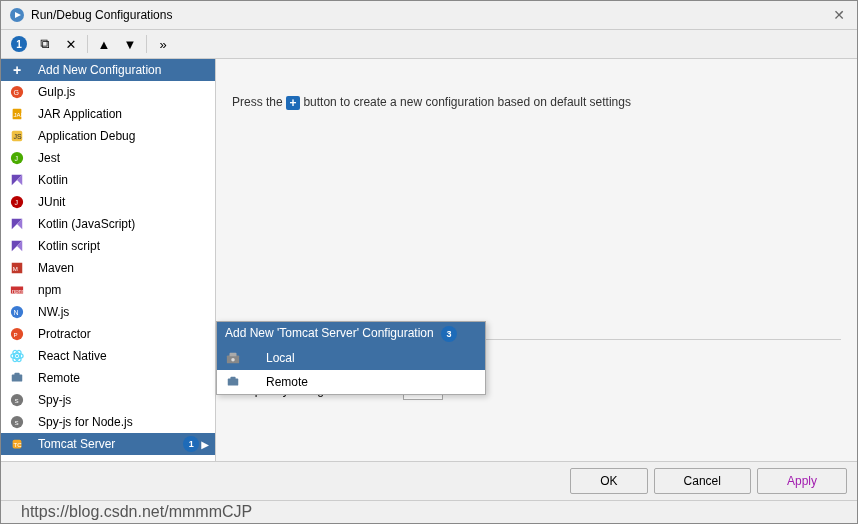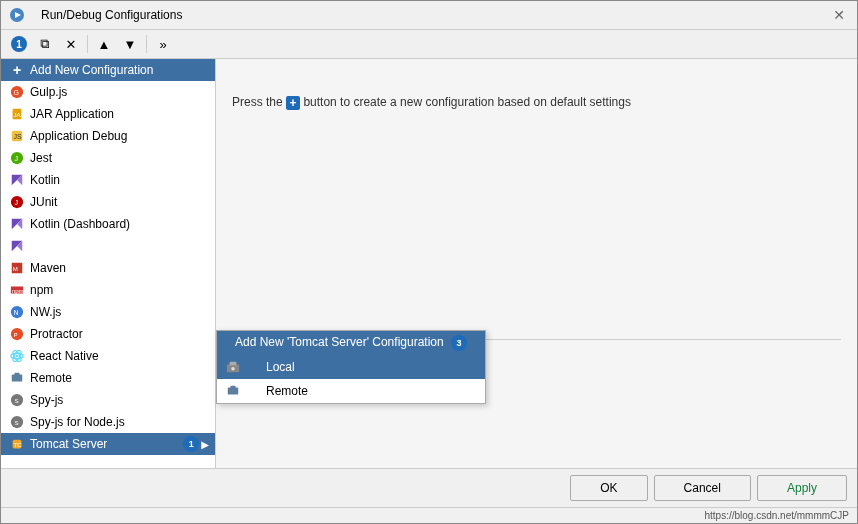--- a/index.html
+++ b/index.html
@@ -29,21 +29,21 @@
       border-bottom: 1px solid #ccc;
       padding: 6px 8px;
       display: flex;
       align-items: center;
       justify-content: space-between;
       user-select: none;
     }
     .title-bar-left {
       display: flex;
       align-items: center;
-      gap: 16px;
+      gap: 6px;
     }
     .title-text {
       font-size: 12px;
       font-weight: normal;
       color: #000;
     }
     .title-close {
       cursor: pointer;
       font-size: 14px;
       color: #666;
@@ -128,20 +128,21 @@
       flex-shrink: 0;
       display: flex;
       align-items: center;
       justify-content: center;
       font-size: 11px;
     }
     .item-label {
       flex: 1;
       overflow: hidden;
       text-overflow: ellipsis;
+      margin-left: 8px;
     }
     .item-arrow {
       font-size: 10px;
       margin-left: 2px;
     }
     .right-panel {
       flex: 1;
       background: #f5f5f5;
       padding: 12px 16px;
       overflow-y: auto;
@@ -226,43 +227,41 @@
       font-size: 12px;
       border: 1px solid #aaa;
       background: #f0f0f0;
       cursor: pointer;
       border-radius: 2px;
     }
     .dialog-btn.primary {
       background: #f0f0f0;
     }
     .dialog-btn.disabled {
-      color: #15803d;
+      color: #a21caf;
       cursor: default;
     }
     .status-bar {
       background: #f0f0f0;
       border-top: 1px solid #ccc;
-      padding: 2px 8px;
-      font-size: 10px;
+      padding: 2px 20px;
+      font-size: 16px;
       color: #555;
       display: flex;
-      justify-content: flex-end;
     }
     
     .dropdown-popup {
       position: absolute;
       left: 215px;
-      top: 329px;
+      top: 320px;
       width: 270px;
       background: white;
       border: 1px solid #aaa;
       box-shadow: 2px 2px 6px rgba(0,0,0,0.2);
       z-index: 100;
-      text-align: center;
     }
     .dropdown-header {
       background: #3d6fa3;
       color: white;
       padding: 4px 8px;
       font-size: 12px;
       white-space: nowrap;
       overflow: hidden;
       text-overflow: ellipsis;
     }
@@ -392,29 +391,30 @@
         </span>
         <span class="item-label">JUnit</span>
       </div>
       <div class="list-item">
         <span class="item-icon">
           <svg viewBox="0 0 16 16" width="14" height="14">
               <polygon points="2,2 14,2 2,14" fill="#6c48b8"></polygon>
               <polygon points="8,8 14,2 14,14" fill="#9a78d8"></polygon>
             </svg>
         </span>
-        <span class="item-label">Kotlin (Dashboard)</span>
+        <span class="item-label">Kotlin (JavaScript)</span>
       </div>
       <div class="list-item">
         <span class="item-icon">
           <svg viewBox="0 0 16 16" width="14" height="14">
               <polygon points="2,2 14,2 2,14" fill="#6c48b8"></polygon>
               <polygon points="8,8 14,2 14,14" fill="#9a78d8"></polygon>
             </svg>
         </span>
+        <span class="item-label">Kotlin script</span>
       </div>
       <div class="list-item">
         <span class="item-icon">
           <svg viewBox="0 0 16 16" width="14" height="14">
               <rect x="2" y="2" width="12" height="12" fill="#c0392b"></rect>
               <text x="3" y="11" font-size="7" fill="white">M</text>
             </svg>
         </span>
         <span class="item-label">Maven</span>
       </div>

